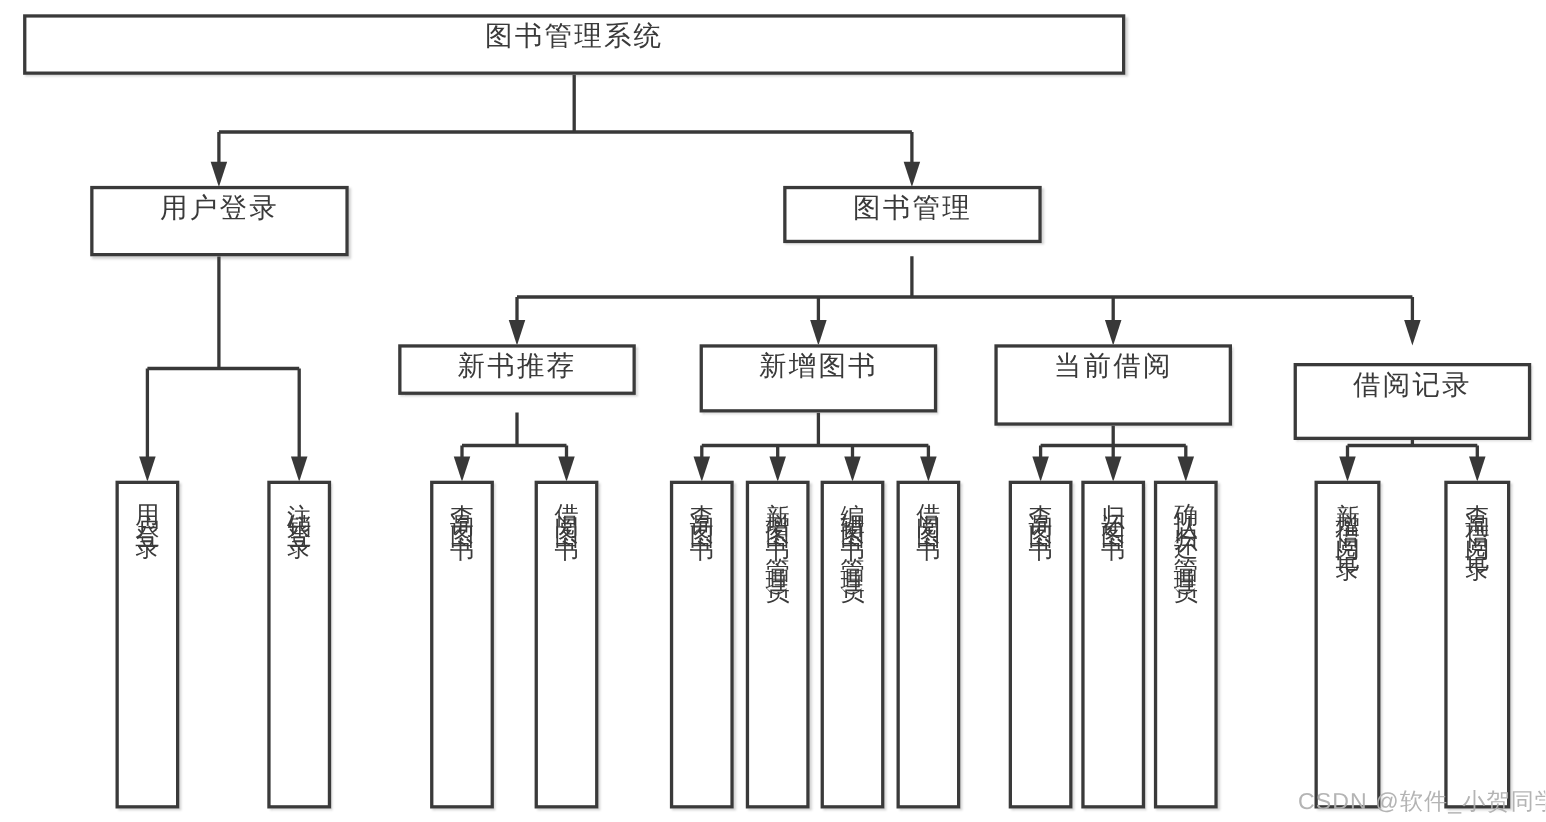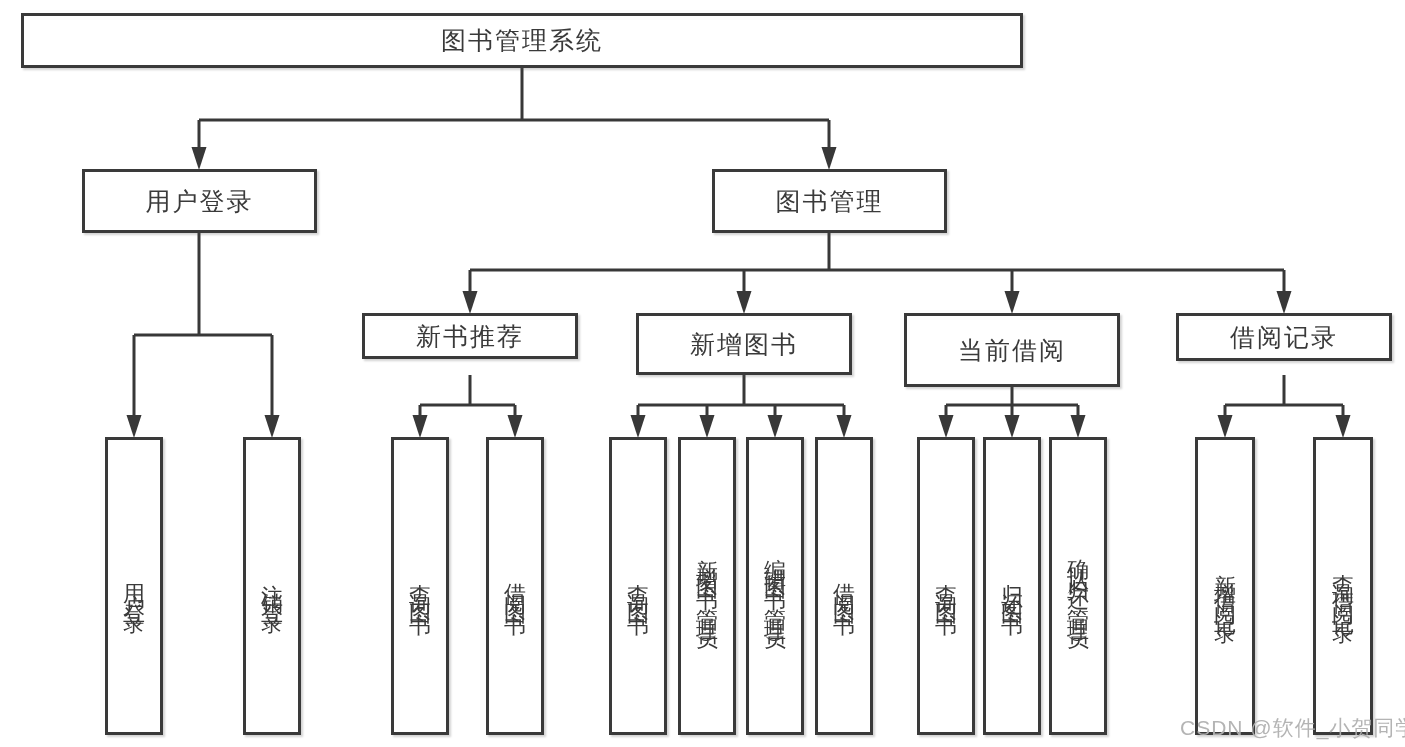--- a/index.html
+++ b/index.html
@@ -9,21 +9,21 @@
     background:#ffffff;
     font-family:"Liberation Sans", sans-serif;
     overflow:hidden;
   }
   svg.connectors{position:absolute;left:0;top:0;width:1405px;height:747px;}
   .node{
     position:absolute;
     box-sizing:border-box;
     border:3px solid #3a3a3a;
     background:#ffffff;
-    display:flex;align-items:center;justify-content:center;
+    display:flex;align-items:flex-start;justify-content:center;
     box-shadow:2px 2px 2px rgba(80,80,80,0.25);
   }
   .node .hl{
     color:#3a3a3a;
     font-size:25px;
     letter-spacing:2px;
     white-space:nowrap;
   }
   .node .vl{
     color:#3a3a3a;
@@ -107,34 +107,34 @@
     </g>
   </svg>
 
   <div class="node" style="left:21px;top:13px;width:1002px;height:55px">
     <span class="hl">图书管理系统</span>
   </div>
 
   <div class="node" style="left:82px;top:169px;width:235px;height:64px">
     <span class="hl">用户登录</span>
   </div>
-  <div class="node" style="left:712px;top:169px;width:235px;height:64px">
+  <div class="node" style="left:712px;top:169px;width:235px;height:52px">
     <span class="hl">图书管理</span>
   </div>
 
   <div class="node" style="left:362px;top:313px;width:216px;height:46px">
     <span class="hl">新书推荐</span>
   </div>
   <div class="node" style="left:636px;top:313px;width:216px;height:62px">
     <span class="hl">新增图书</span>
   </div>
   <div class="node" style="left:904px;top:313px;width:216px;height:74px">
     <span class="hl">当前借阅</span>
   </div>
-  <div class="node" style="left:1176px;top:313px;width:216px;height:48px">
+  <div class="node" style="left:1176px;top:330px;width:216px;height:70px">
     <span class="hl">借阅记录</span>
   </div>
 
   <div class="node" style="left:105px;top:437px;width:58px;height:298px">
     <span class="vl">用户登录</span>
   </div>
   <div class="node" style="left:243px;top:437px;width:58px;height:298px">
     <span class="vl">注销登录</span>
   </div>
 

